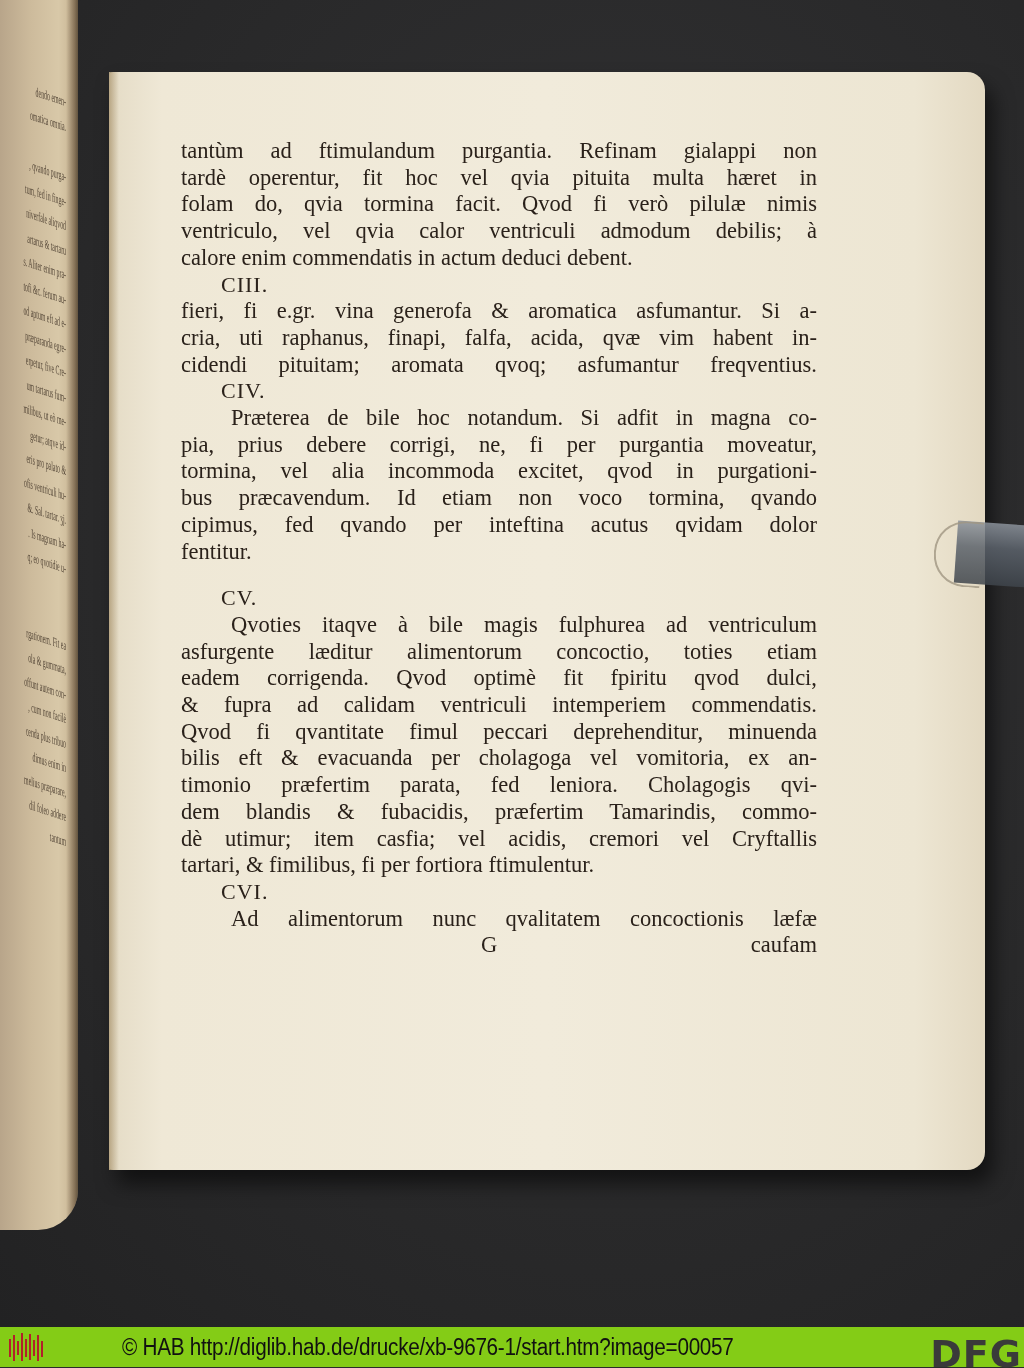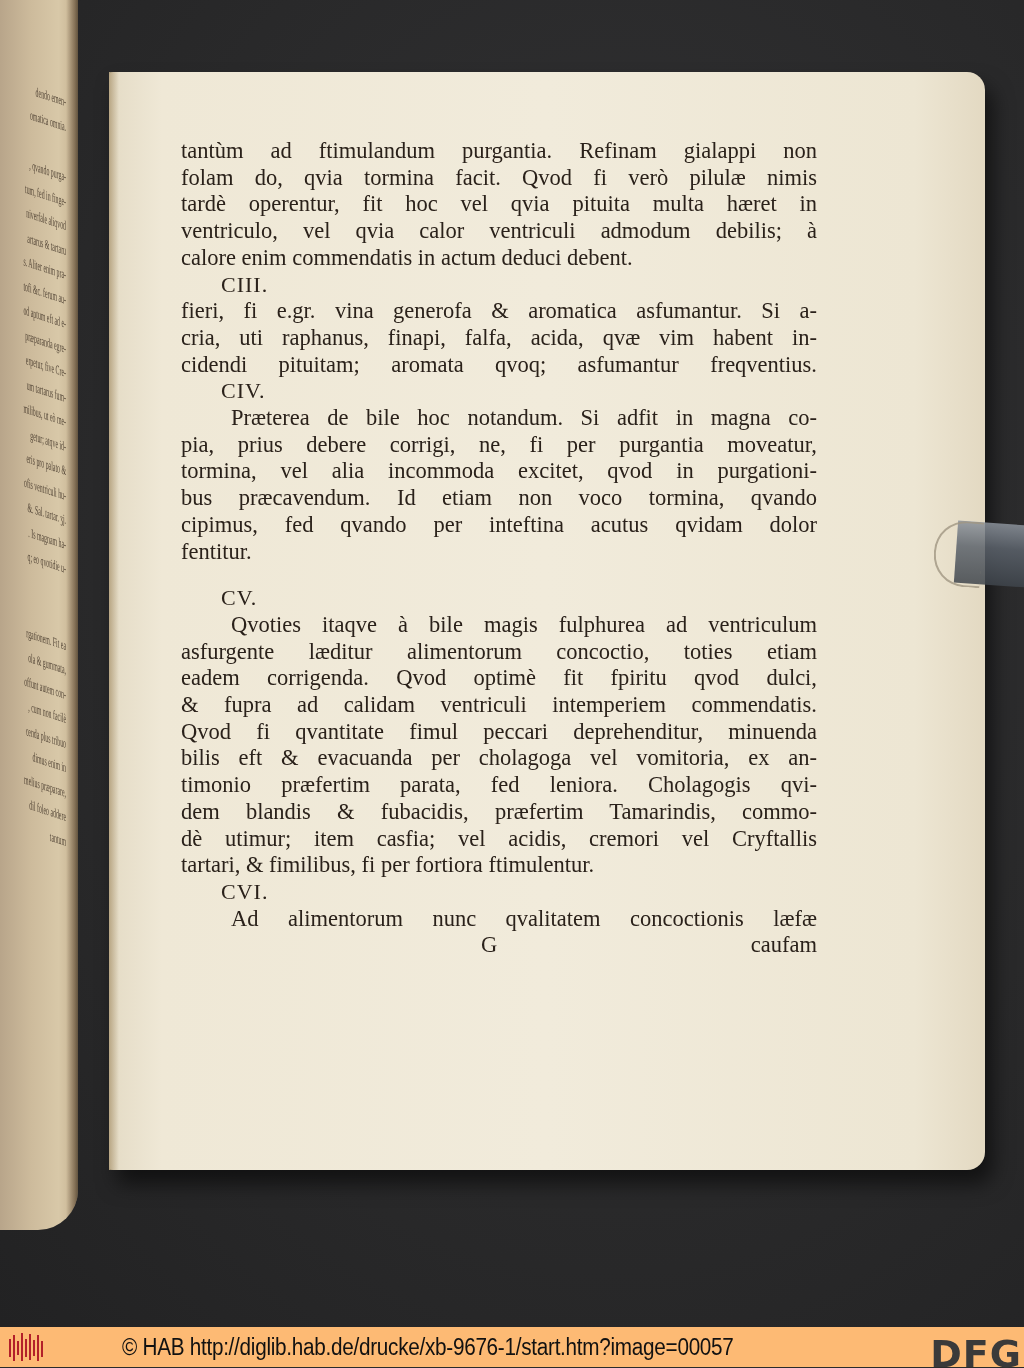--- a/index.html
+++ b/index.html
@@ -79,21 +79,21 @@
     }
     .clip-loop {
       position: absolute; left: 0; top: 0; width: 46px; height: 62px;
       border: 2px solid rgba(160,150,130,0.8);
       border-right: none;
       border-radius: 32px 0 0 32px;
     }
     
     .footer {
       position: absolute; left: 0; top: 1327px; width: 1024px; height: 40px;
-      background: #fdba74;
+      background: #84cc16;
       display: flex; align-items: center;
       font-family: "Liberation Sans", "DejaVu Sans", sans-serif;
     }
     .hab-logo {
       position: absolute; left: 6px; top: 4px; width: 40px; height: 32px;
     }
     .footer-text {
       position: absolute; left: 122px; top: 7px;
       font-size: 23px; color: #111; letter-spacing: -0.3px;
       transform: scaleX(0.9); transform-origin: left center;
@@ -143,22 +143,22 @@
       <div>dil foleo addere</div>
       <div>tantum</div>
     </div>
   <div class="left-page-shadow"></div>
 </div>
 
 <div class="page">
   <div class="text-block">
     <div>
       <span class="line">tantùm ad ftimulandum purgantia. Refinam gialappi non</span>
+      <span class="line">tardè operentur, fit hoc vel qvia pituita multa hæret in</span>
       <span class="line">folam do, qvia tormina facit. Qvod fi verò pilulæ nimis</span>
-      <span class="line">tardè operentur, fit hoc vel qvia pituita multa hæret in</span>
       <span class="line">ventriculo, vel qvia calor ventriculi admodum debilis; à</span>
       <span class="line last">calore enim commendatis in actum deduci debent.</span>
     </div>
 
     <div>
       <span class="heading">CIII.</span>
       <span class="line">fieri, fi e.gr. vina generofa &amp; aromatica asfumantur. Si a-</span>
       <span class="line">cria, uti raphanus, finapi, falfa, acida, qvæ vim habent in-</span>
       <span class="line">cidendi pituitam; aromata qvoq; asfumantur freqventius.</span>
     </div>

